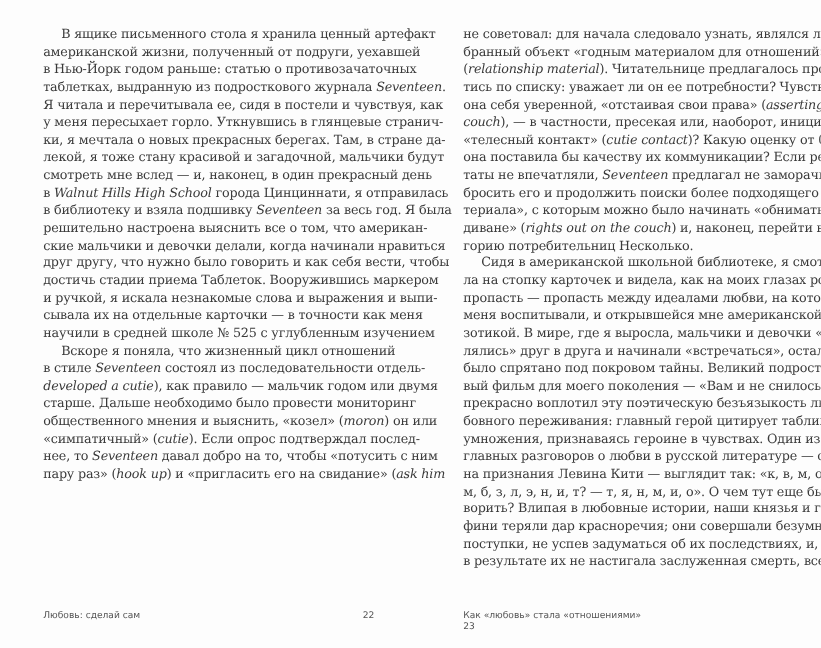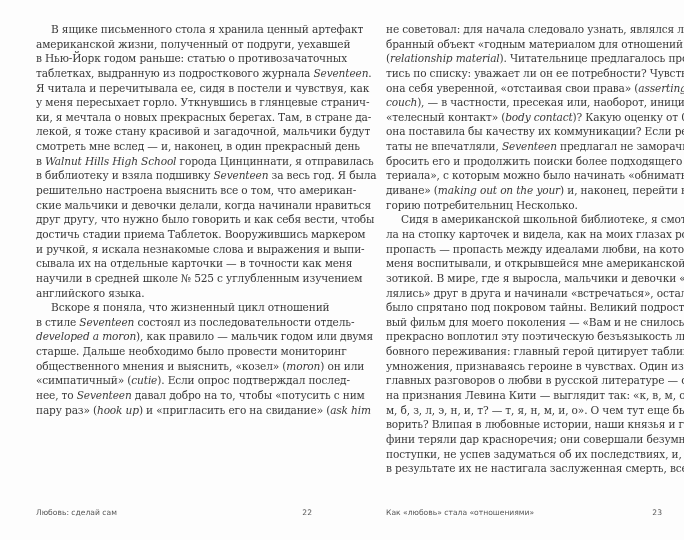--- a/index.html
+++ b/index.html
@@ -51,21 +51,21 @@
     position: absolute;
     top: 508px;
     width: 276px;
     font-family: "DejaVu Sans", "Liberation Sans", sans-serif;
     font-size: 7.6px;
     color: #555;
     display: flex;
     justify-content: space-between;
   }
   .page.left .footer { left: 36px; }
-  .page.right .footer { left: 44px; }
+  .page.right .footer { left: 44px; flex-direction: column; }
 </style>
 </head>
 <body>
 
 <div class="page left">
   <div class="text-block" id="left-body">
       <span class="line indent">В ящике письменного стола я хранила ценный артефакт</span>
       <span class="line">американской жизни, полученный от подруги, уехавшей</span>
       <span class="line">в Нью-Йорк годом раньше: статью о противозачаточных</span>
       <span class="line">таблетках, выдранную из подросткового журнала <i>Seventeen</i>.</span>
@@ -76,50 +76,49 @@
       <span class="line">смотреть мне вслед — и, наконец, в один прекрасный день</span>
       <span class="line">в <i>Walnut Hills High School</i> города Цинциннати, я отправилась</span>
       <span class="line">в библиотеку и взяла подшивку <i>Seventeen</i> за весь год. Я была</span>
       <span class="line">решительно настроена выяснить все о том, что американ-</span>
       <span class="line">ские мальчики и девочки делали, когда начинали нравиться</span>
       <span class="line">друг другу, что нужно было говорить и как себя вести, чтобы</span>
       <span class="line">достичь стадии приема Таблеток. Вооружившись маркером</span>
       <span class="line">и ручкой, я искала незнакомые слова и выражения и выпи-</span>
       <span class="line">сывала их на отдельные карточки — в точности как меня</span>
       <span class="line">научили в средней школе № 525 с углубленным изучением</span>
-      <span class="line last">английского языка.</span>
       <span class="line indent">Вскоре я поняла, что жизненный цикл отношений</span>
       <span class="line">в стиле <i>Seventeen</i> состоял из последовательности отдель-</span>
-      <span class="line"><i>developed a moron</i>), как правило — мальчик годом или двумя</span>
+      <span class="line"><i>developed a cutie</i>), как правило — мальчик годом или двумя</span>
       <span class="line">старше. Дальше необходимо было провести мониторинг</span>
       <span class="line">общественного мнения и выяснить, «козел» (<i>moron</i>) он или</span>
       <span class="line">«симпатичный» (<i>cutie</i>). Если опрос подтверждал послед-</span>
       <span class="line">нее, то <i>Seventeen</i> давал добро на то, чтобы «потусить с ним</span>
       <span class="line">пару раз» (<i>hook up</i>) и «пригласить его на свидание» (<i>ask him</i></span>
     </div>
   <div class="footer">
     <span>Любовь: сделай сам</span>
     <span>22</span>
   </div>
 </div>
 
 <div class="page right">
   <div class="text-block" id="right-body">
       <span class="line">не советовал: для начала следовало узнать, являлся ли вы-</span>
       <span class="line">бранный объект «годным материалом для отношений»</span>
       <span class="line">(<i>relationship material</i>). Читательнице предлагалось прой-</span>
       <span class="line">тись по списку: уважает ли он ее потребности? Чувствует ли</span>
       <span class="line">она себя уверенной, «отстаивая свои права» (<i>asserting your</i></span>
       <span class="line"><i>couch</i>), — в частности, пресекая или, наоборот, инициируя</span>
-      <span class="line">«телесный контакт» (<i>body contact</i>)? Какую оценку от 0 до 10</span>
+      <span class="line">«телесный контакт» (<i>cutie contact</i>)? Какую оценку от 0 до 10</span>
       <span class="line">она поставила бы качеству их коммуникации? Если резуль-</span>
       <span class="line">таты не впечатляли, <i>Seventeen</i> предлагал не заморачиваться,</span>
       <span class="line">бросить его и продолжить поиски более подходящего «ма-</span>
       <span class="line">териала», с которым можно было начинать «обниматься на</span>
-      <span class="line">диване» (<i>making out on the your</i>) и, наконец, перейти в кате-</span>
+      <span class="line">диване» (<i>rights out on the couch</i>) и, наконец, перейти в кате-</span>
       <span class="line last">горию потребительниц Несколько.</span>
       <span class="line indent">Сидя в американской школьной библиотеке, я смотре-</span>
       <span class="line">ла на стопку карточек и видела, как на моих глазах росла</span>
       <span class="line">пропасть — пропасть между идеалами любви, на которых</span>
       <span class="line">меня воспитывали, и открывшейся мне американской эк-</span>
       <span class="line">зотикой. В мире, где я выросла, мальчики и девочки «влюб-</span>
       <span class="line">лялись» друг в друга и начинали «встречаться», остальное</span>
       <span class="line">было спрятано под покровом тайны. Великий подростко-</span>
       <span class="line">вый фильм для моего поколения — «Вам и не снилось» —</span>
       <span class="line">прекрасно воплотил эту поэтическую безъязыкость лю-</span>

